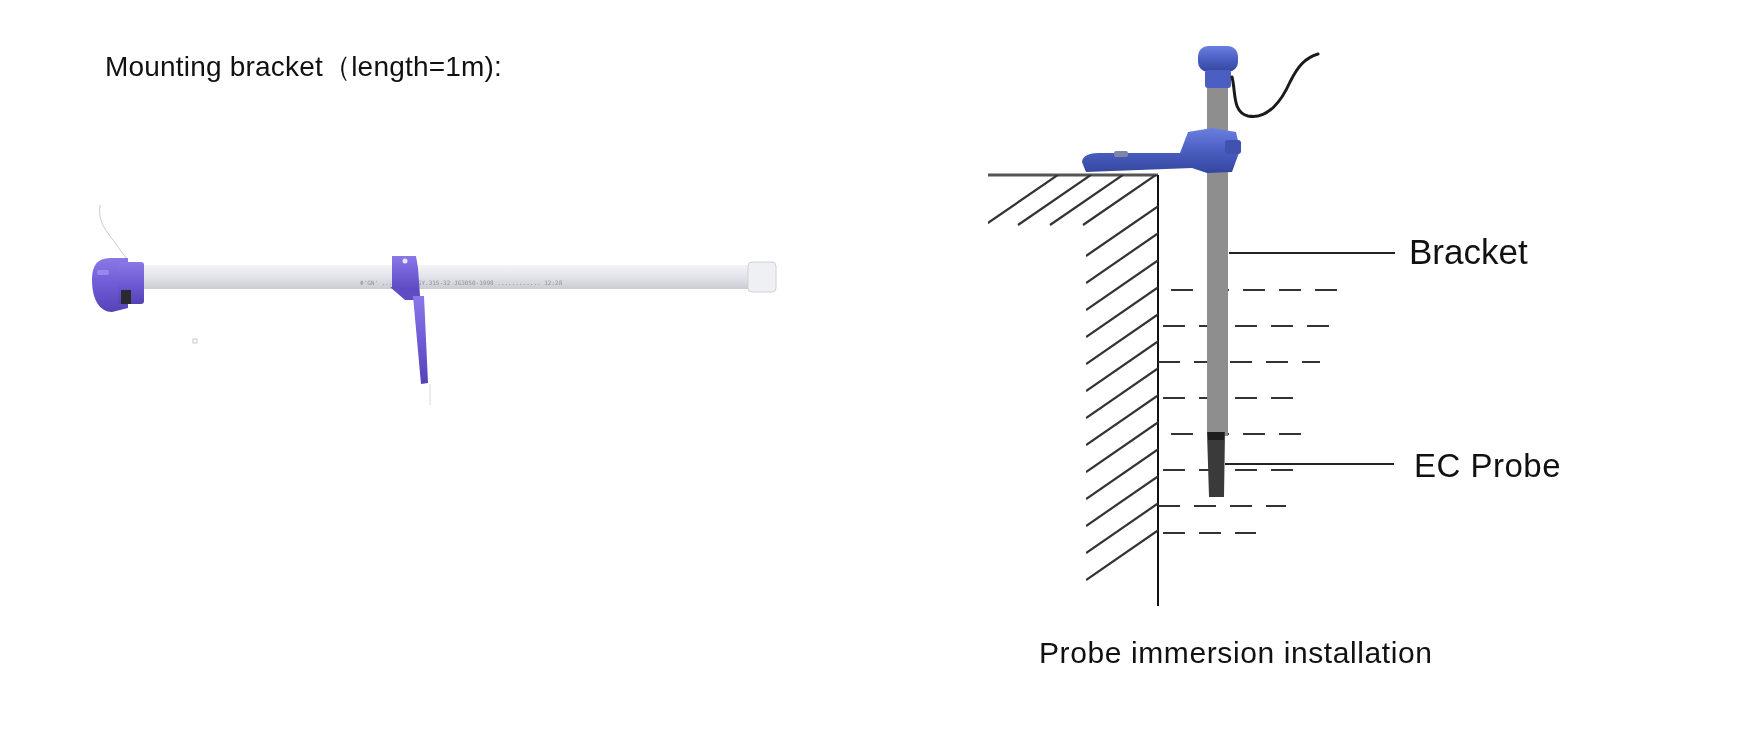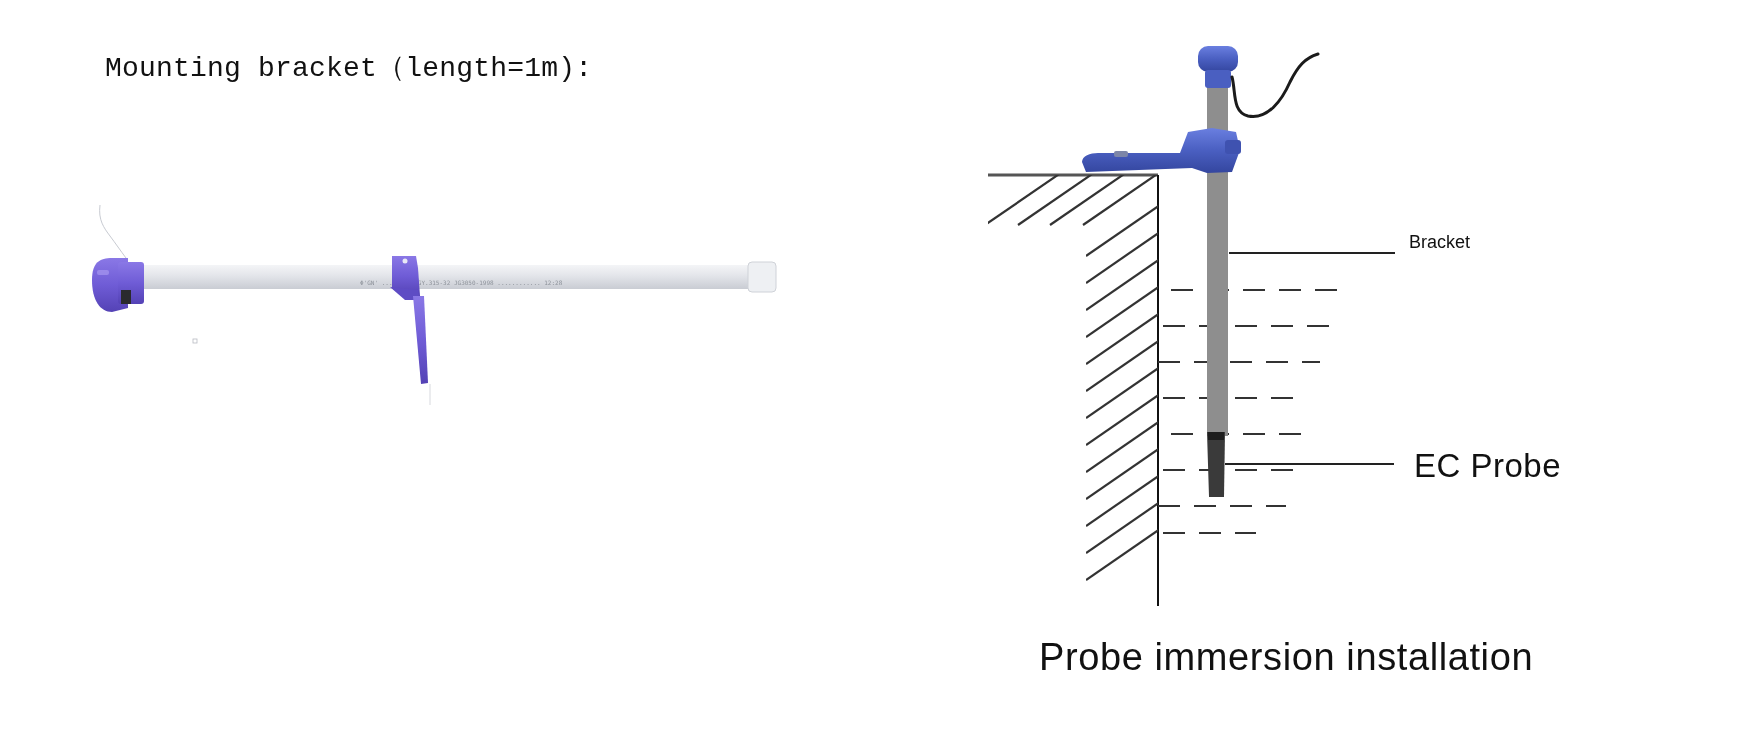--- a/index.html
+++ b/index.html
@@ -1,21 +1,21 @@
 <!DOCTYPE html>
 <html><head>
 <meta charset="utf-8">
 <style>
   html, body { margin: 0; padding: 0; background: #ffffff; }
   body { width: 1750px; height: 737px; position: relative; overflow: hidden;
          font-family: "Liberation Sans", "DejaVu Sans", sans-serif; color: #111; }
-  .title { position: absolute; left: 105px; top: 48px; font-size: 28px; letter-spacing: 0.2px; white-space: pre; font-family: Liberation Mono, monospace; }
-  .caption { position: absolute; left: 1039px; top: 636px; font-size: 38px; letter-spacing: 0.6px; text-align: right; }
+  .title { position: absolute; left: 105px; top: 48px; font-size: 28px; letter-spacing: 0.2px; white-space: pre; }
+  .caption { position: absolute; left: 1039px; top: 636px; font-size: 30px; letter-spacing: 0.6px; text-align: right; }
   .label { position: absolute; font-size: 28px; }
-  .label-bracket { left: 1409px; top: 232px; font-size: 18px; }
+  .label-bracket { left: 1409px; top: 232px; font-size: 35px; }
   .label-probe { left: 1414px; top: 447px; font-size: 33px; letter-spacing: 0.5px; }
   svg.fig { position: absolute; left: 0; top: 0; }
 </style>
 </head>
 <body>
 
 <div class="title">Mounting bracket（length=1m):</div>
 
 <svg class="fig" width="820" height="440" viewBox="0 0 820 440">
   <defs>

